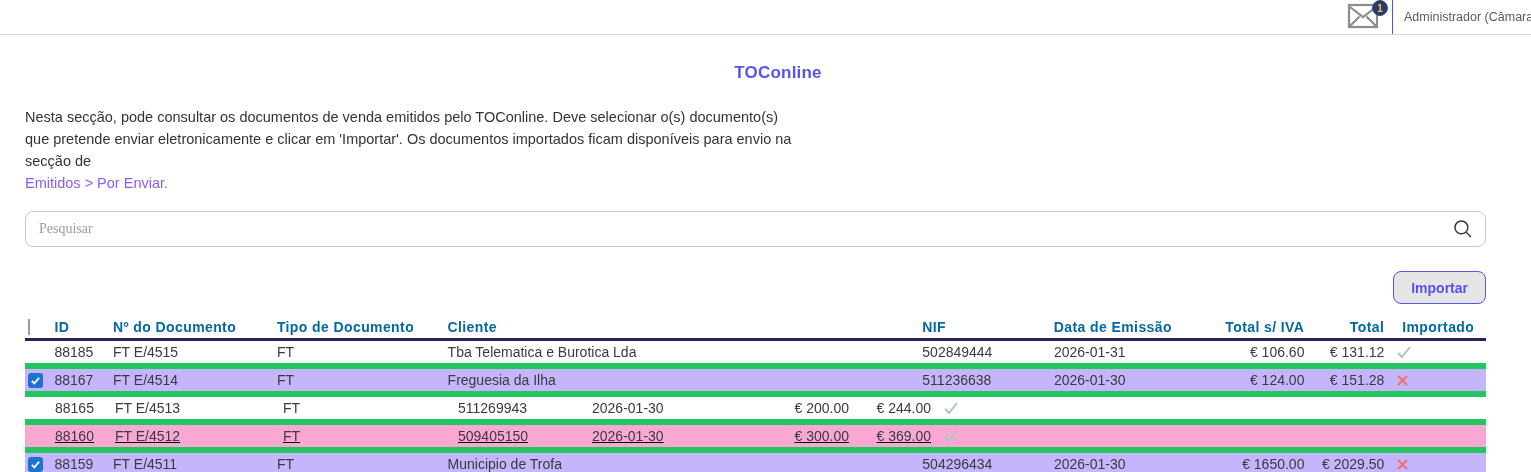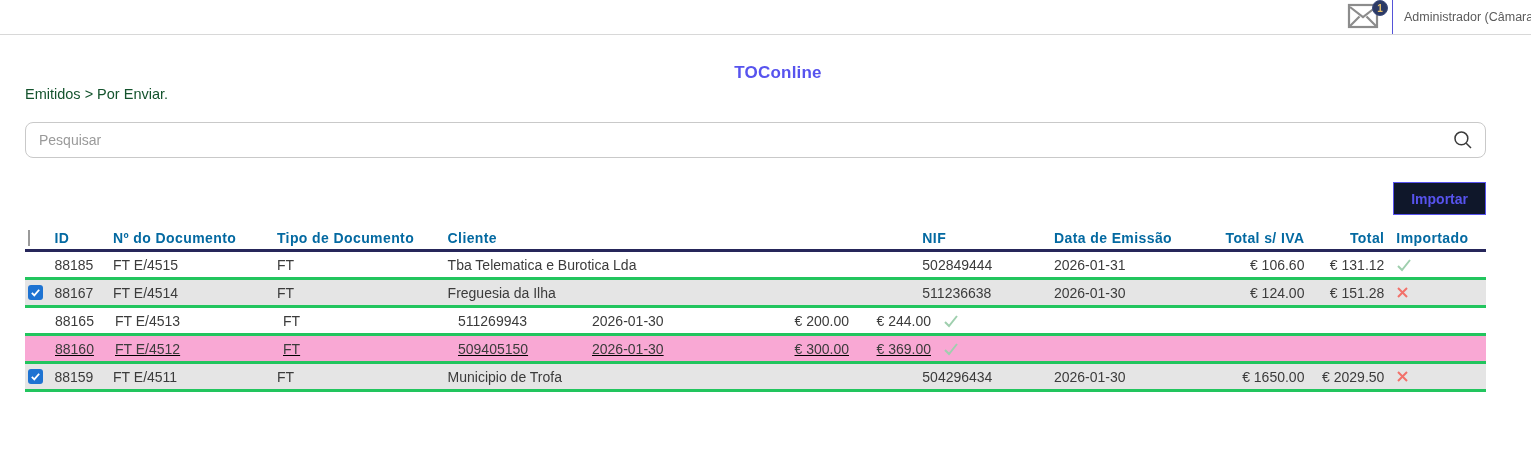--- a/index.html
+++ b/index.html
@@ -13,41 +13,41 @@
   .badge { position:absolute; top:-3px; right:-9px; width:16px; height:16px; border-radius:50%;
     background:#2c3a64; color:#e9c36a; font-size:10px; font-weight:bold;
     display:flex; align-items:center; justify-content:center; border:1px solid #3d4d7e; }
   .v-sep { position:absolute; left:1392px; top:0; width:1px; height:34px; background:#5553d8; }
   .user-label { position:absolute; left:1404px; top:10px; font-size:12.5px; color:#5b5b5b; white-space:nowrap; }
 
   
   .content { padding:0 0 0 25px; }
   .page-title { margin-top:28px; font-size:17px; font-weight:bold; color:#5753ee; letter-spacing:.2px;text-align:center; }
   .desc { margin-top:23px; max-width:778px; font-size:14.5px; line-height:22px; color:#333; }
-  .desc-link { display:inline-block; font-size:14.5px; line-height:22px; color:#14532d; text-decoration:none; cursor:pointer; }
+  .desc-link { display:inline-block; font-size:14.5px; line-height:22px; color:#8b5cf6; text-decoration:none; cursor:pointer; }
 
   .search-wrap { position:relative; margin-top:17px; width:1461px; }
   .search-input { width:100%; height:36px; border:1px solid #c9c9c9; border-radius:8px;
     padding:0 44px 0 13px; font-size:14px; color:#333; outline:none;
-    font-family:Liberation Sans, sans-serif; }
+    font-family:Liberation Serif, serif; }
   .search-input::placeholder { color:#9a9a9a; }
   .search-icon { position:absolute; right:13px; top:8px; cursor:pointer; }
 
   .btn-row { width:1461px; margin-top:24px; display:flex; justify-content:flex-end; }
-  .import-btn { height:33px; padding:0 17px; background:#0f172a; border:1px solid #5753ee; border-radius:0;
+  .import-btn { height:33px; padding:0 17px; background:#e5e5e5; border:1px solid #5753ee; border-radius:8px;
     color:#5753ee; font-size:14px; font-weight:bold; cursor:pointer;
     font-family:"Liberation Sans","DejaVu Sans",sans-serif; }
 
   
   .table { width:1461px; margin-top:11px; }
   .thead { display:flex; align-items:center; height:26px; border-bottom:3px solid #26265a; }
   .th { font-size:14px; font-weight:bold; color:#0369a1; letter-spacing:.4px; white-space:nowrap; overflow:hidden; }
-  .trow { display:flex; align-items:center; height:28px; border-bottom:3px solid #22c55e; background:#fff; }
+  .trow { display:flex; align-items:center; height:28px; border-bottom:6px solid #22c55e; background:#fff; }
   .trow.striped  { background:#f9a8d4;text-decoration:underline; }
-  .trow.selected { background:#e5e5e5; }
+  .trow.selected { background:#c4b5fd; }
   .cell { font-size:14px; color:#3b3b3b; white-space:nowrap; overflow:hidden; }
 
   .c-check   { width:25px;  padding-left:3px; }
   .c-id      { width:60px;  padding-left:5px; }
   .c-doc     { width:168px; padding-left:5px; }
   .c-tipo    { width:175px; padding-left:5px; }
   .c-cliente { width:487px; padding-left:5px; }
   .c-nif     { width:98px;  padding-left:5px; }
   .c-data    { width:137px; padding-left:5px;margin-left:36px; }
   .c-siva    { width:125px; text-align:right; }
@@ -72,20 +72,21 @@
     </span>
     <span class="badge">1</span>
   </div>
   <div class="v-sep"></div>
   <div class="user-label">Administrador (Câmara Mu</div>
 </div>
 
 <div class="content">
   <div class="page-title">TOConline</div>
 
+  <p class="desc">Nesta secção, pode consultar os documentos de venda emitidos pelo TOConline. Deve selecionar o(s) documento(s) que pretende enviar eletronicamente e clicar em 'Importar'. Os documentos importados ficam disponíveis para envio na secção de</p>
   <a class="desc-link">Emitidos &gt; Por Enviar.</a>
 
   <div class="search-wrap">
     <input class="search-input" type="text" placeholder="Pesquisar" style="">
     <span class="search-icon">
       <svg width="20" height="20" viewBox="0 0 20 20">
         <circle cx="8.4" cy="8.4" r="6.4" fill="none" stroke="#3a3a3a" stroke-width="1.5"></circle>
         <line x1="13.2" y1="13.2" x2="18" y2="18" stroke="#3a3a3a" stroke-width="1.5"></line>
       </svg>
     </span>
@@ -99,21 +100,21 @@
     <div class="thead">
       <div class="th c-check"><span class="hcb"></span></div>
       <div class="th c-id">ID</div>
       <div class="th c-doc">Nº do Documento</div>
       <div class="th c-tipo">Tipo de Documento</div>
       <div class="th c-cliente">Cliente</div>
       <div class="th c-nif">NIF</div>
       <div class="th c-data">Data de Emissão</div>
       <div class="th c-siva">Total s/ IVA</div>
       <div class="th c-total">Total</div>
-      <div class="th c-imp" style="padding-left:12px">Importado</div>
+      <div class="th c-imp" style="padding-left:18px">Importado</div>
     </div>
     <div id="tbody">
         <div class="trow">
           <div class="cell c-check"></div>
           <div class="cell c-id">88185</div>
           <div class="cell c-doc">FT E/4515</div>
           <div class="cell c-tipo">FT</div>
           <div class="cell c-cliente">Tba Telematica e Burotica Lda</div>
           <div class="cell c-nif">502849444</div>
           <div class="cell c-data">2026-01-31</div>

